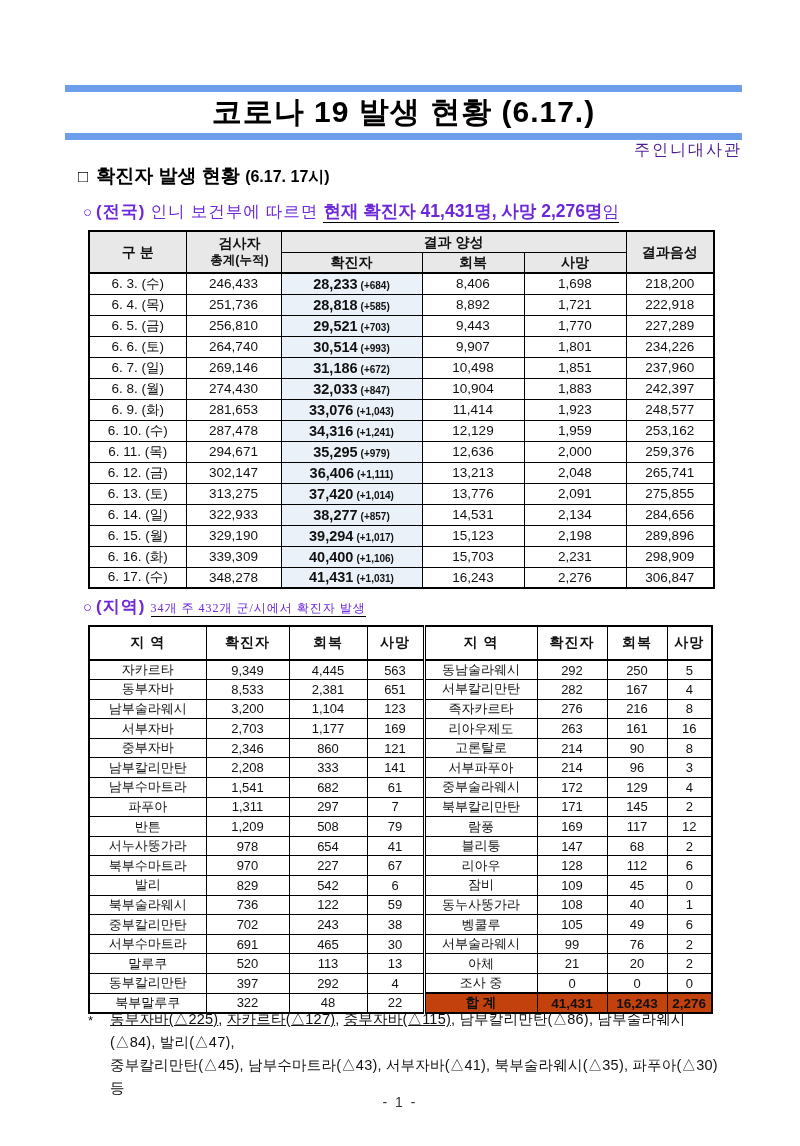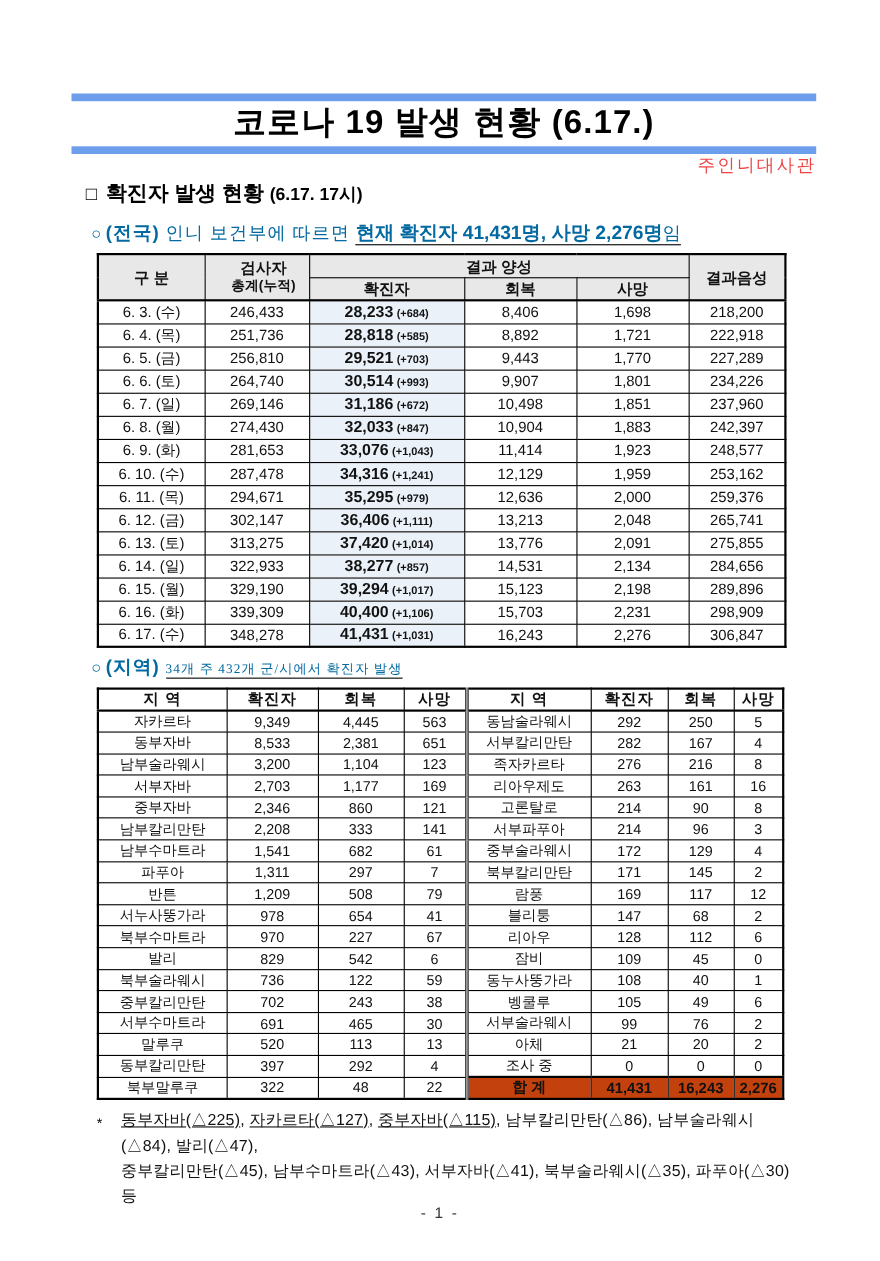--- a/index.html
+++ b/index.html
@@ -19,31 +19,31 @@
   .bar-top { top:85px; }
   .bar-bottom { top:133px; }
   .doc-title {
     position:absolute; left:65px; top:90px; width:677px; height:43px;
     text-align:center; font-size:30px; font-weight:bold; line-height:43px;
     letter-spacing:1px; color:#000;
   }
   .org-name {
     position:absolute; right:58px; top:140px;
     font-family:"Liberation Serif", serif;
-    font-size:16px; letter-spacing:2px; color:#ef4444;
+    font-size:16px; letter-spacing:2px; color:#4c1d95;
   }
   .sec-heading {
     position:absolute; left:65px; top:163px;
     font-size:19px; font-weight:bold; color:#000;margin-left:13px;
   }
   .sec-heading .box-marker { font-size:17px; margin-right:8px; font-weight:normal; }
   .sec-heading .heading-time { font-size:16px; }
   .bullet-line {
     position:absolute; left:83px;
-    font-size:17px; color:#0369a1; white-space:nowrap;
+    font-size:17px; color:#6d28d9; white-space:nowrap;
   }
   .bullet-national { top:199px; }
   .bullet-region { top:595px; }
   .bullet-line .bullet-marker { font-size:15px; margin-right:4px; }
   .bullet-line .scope { font-weight:bold; letter-spacing:1px; }
   .bullet-line .lead { font-family:"Liberation Serif", serif; font-size:16.5px; letter-spacing:1px; }
   .underline-wrap { border-bottom:1.5px solid #000; padding-bottom:1px; }
   .bullet-line .highlight { font-weight:bold; font-size:17.5px; }
   .bullet-line .tail { font-family:"Liberation Serif", serif; font-size:16.5px; }
   .bullet-line .region-underline { font-family:"Liberation Serif", serif; font-size:12px; letter-spacing:1px; }
@@ -72,21 +72,21 @@
   
   .region-table {
     position:absolute; left:88px; top:625px; width:625px;
     border:2px solid #000; font-size:13px;
   }
   .region-table th, .region-table td {
     border:1px solid #000; text-align:center; vertical-align:middle;
     padding:0; overflow:hidden; white-space:nowrap;
   }
   .region-table thead { border-bottom:2.5px solid #000; }
-  .region-table thead th { font-size:14px; font-weight:bold; height:20px; background:#fff; letter-spacing:1px; }
+  .region-table thead th { font-size:14px; font-weight:bold; height:34px; background:#fff; letter-spacing:1px; }
   .region-table tbody td { height:19.6px; }
   .region-table .rstart { border-left:3px double #000; }
   .region-table .total-cell {
     background:#c2410c; font-weight:bold; border-top:2px solid #000; font-size:13.5px;
   }
 
   
   .footnote {
     position:absolute; left:88px; top:1008px; width:632px;
     font-size:14.5px; line-height:23px; color:#111; letter-spacing:0.2px;

